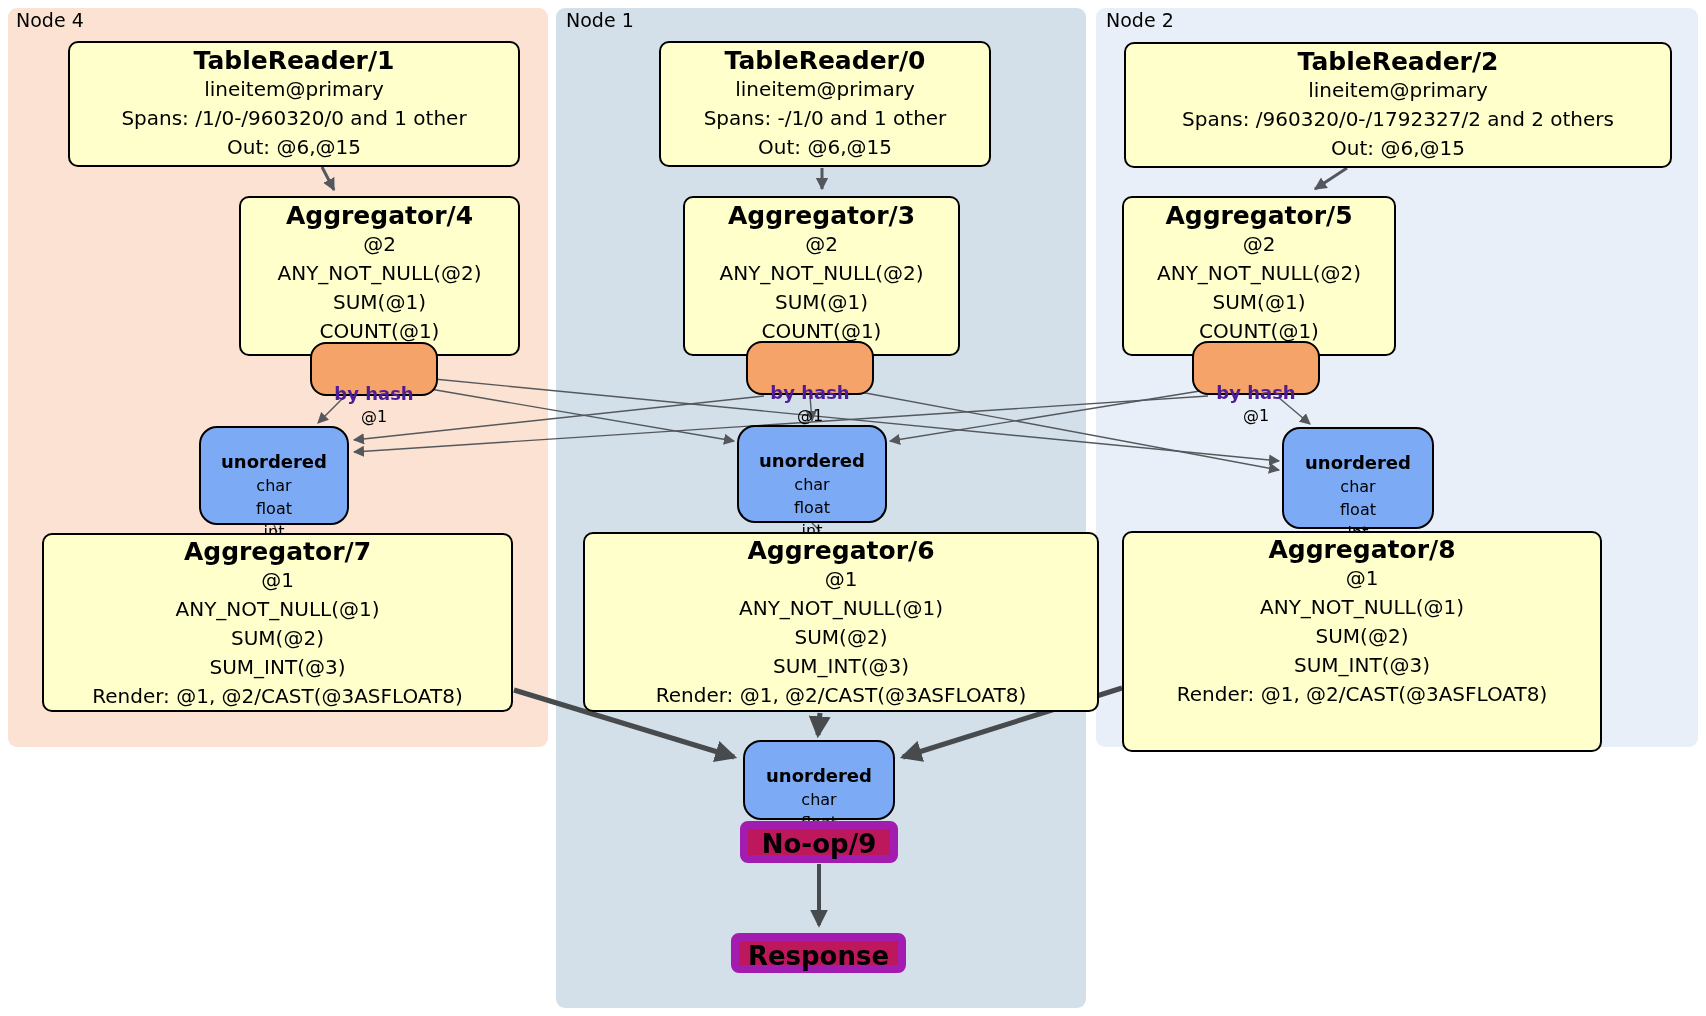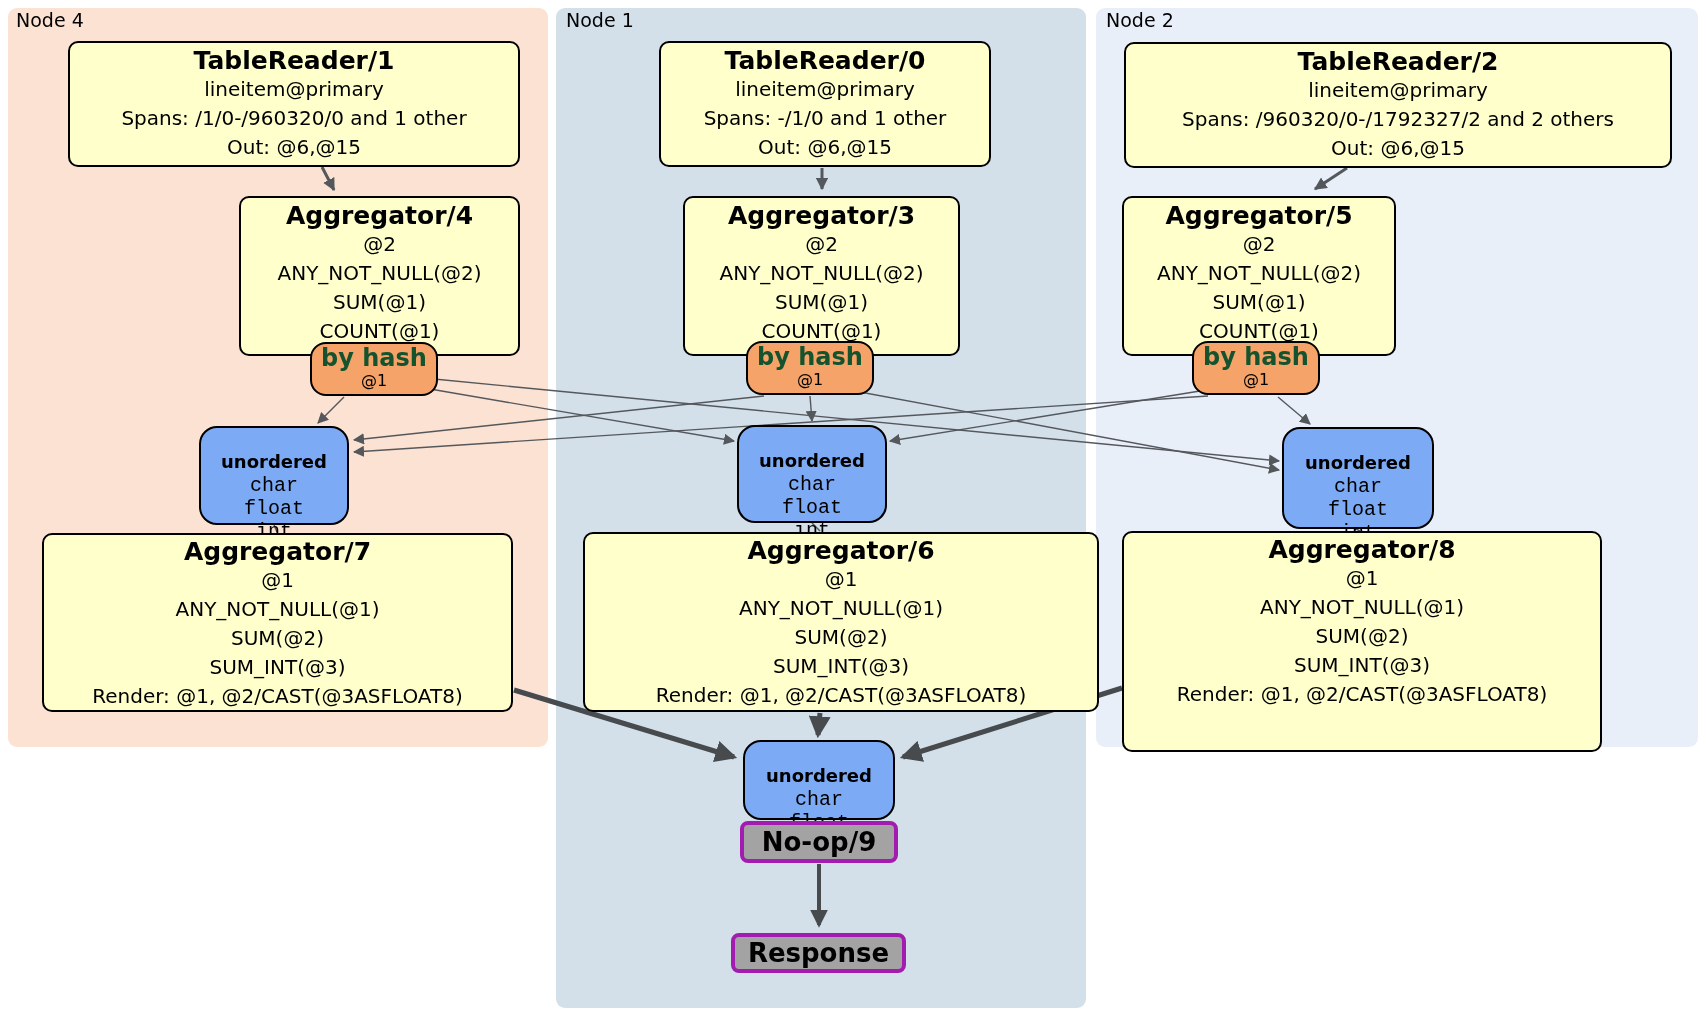--- a/index.html
+++ b/index.html
@@ -22,31 +22,31 @@
   .processor{
     background:#ffffcc;border:2px solid #000;border-radius:10px;
     padding-top:3px;
   }
   .proc-title{font-weight:bold;font-size:25px;line-height:29px;color:#000;white-space:nowrap;}
   .proc-line{font-size:20px;line-height:29px;color:#000;white-space:nowrap;}
   .router{
     background:#f5a368;border:2px solid #000;border-radius:16px;
     padding-top:2px;z-index:4;
   }
-  .router-title{font-weight:bold;font-size:24px;line-height:24px;color:#14532d;}
+  .router-title{font-weight:bold;font-size:18px;line-height:24px;color:#4c1d95;margin-top:36px;}
   .router-detail{font-size:16px;line-height:21px;color:#000;}
   .stream{
     background:#7caaf4;border:2px solid #000;border-radius:18px;
     padding-top:22px;
   }
   .stream-title{font-weight:bold;font-size:18px;line-height:24px;color:#000;}
-  .stream-line{font-size:20px;line-height:23px;color:#000;font-family:Liberation Mono, monospace;}
+  .stream-line{font-size:16px;line-height:23px;color:#000;}
   .terminal{
-    background:#a3a3a3;border:4px solid #a21caf;border-radius:8px;
-    display:flex;align-items:center;justify-content:center;
+    background:#be185d;border:8px solid #a21caf;border-radius:8px;
+    display:flex;justify-content:center;
   }
   .terminal-title{font-weight:bold;font-size:26px;color:#000;white-space:nowrap;}
 </style>
 </head>
 <body>
 
 <div id="canvas">
 
   <div class="region region-node3"></div>
   <div class="region region-node1"></div>

